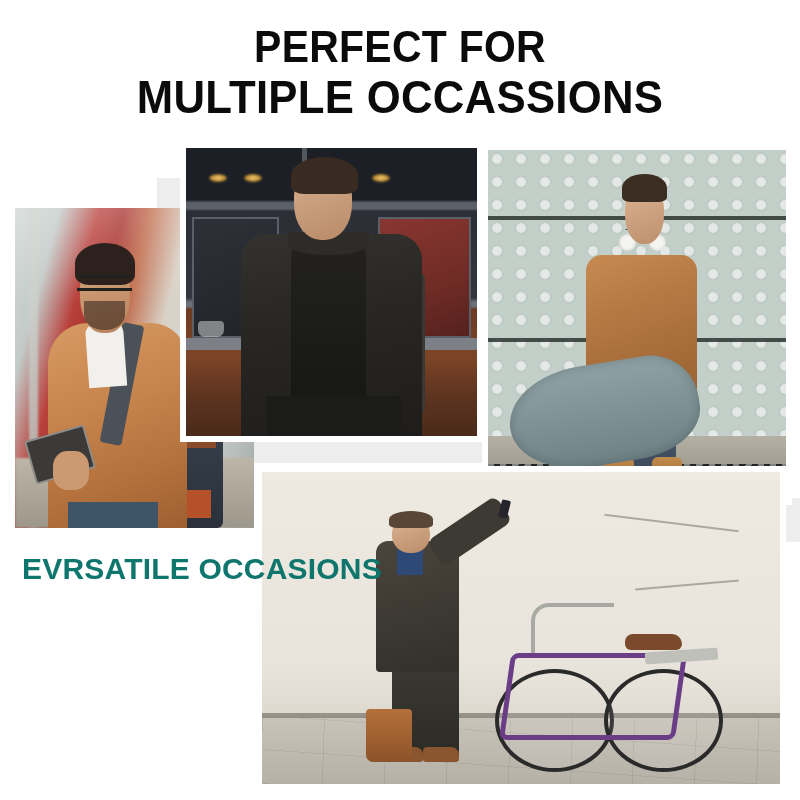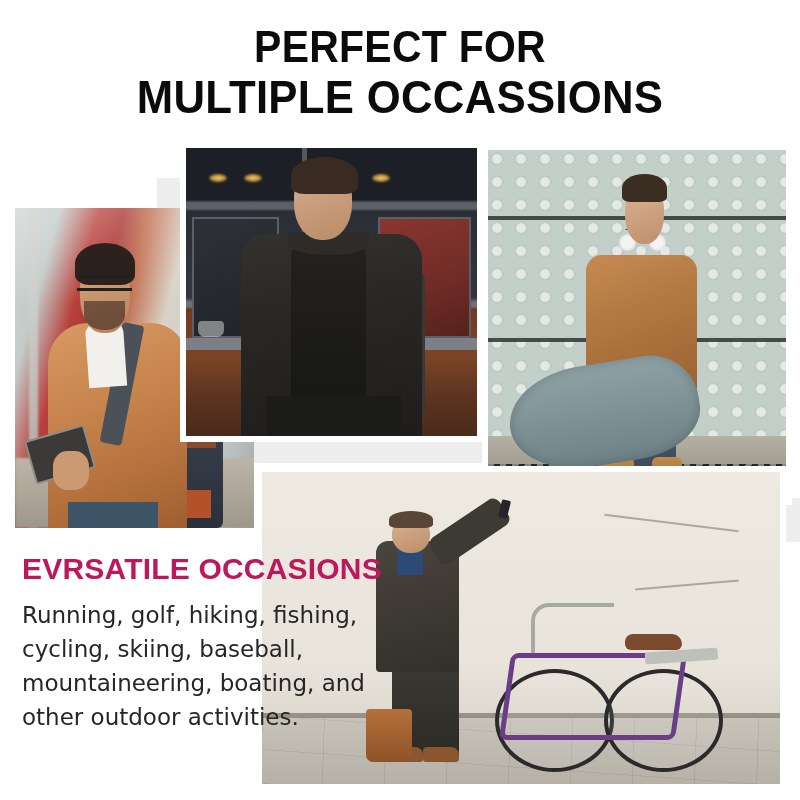--- a/index.html
+++ b/index.html
@@ -486,21 +486,21 @@
 
   
   .copy-block {
     position: absolute;
     left: 22px;
     top: 552px;
     width: 420px;
     z-index: 9;
   }
   .copy-title {
-    color: #be185d;
+    color: #0f766e;
     font-family: "Liberation Sans", sans-serif;
     font-weight: 700;
     font-size: 30px;
     line-height: 34px;
     letter-spacing: 0.2px;
     white-space: nowrap;
   }
   .copy-body {
     margin-top: 12px;
     color: #262626;
@@ -609,16 +609,15 @@
       <div class="scarf"></div>
       <div class="arm"></div>
       <div class="phone"></div>
       <div class="head4"></div>
       <div class="hair4"></div>
     </div>
   </div>
 
   <div class="copy-block">
     <div class="copy-title">EVRSATILE OCCASIONS</div>
-    <div class="copy-body">Running, golf, hiking, fishing, cycling, skiing, baseball, mountaineering, boating, and other outdoor activities.</div>
   </div>
 
 </div>
 
 </body></html>

